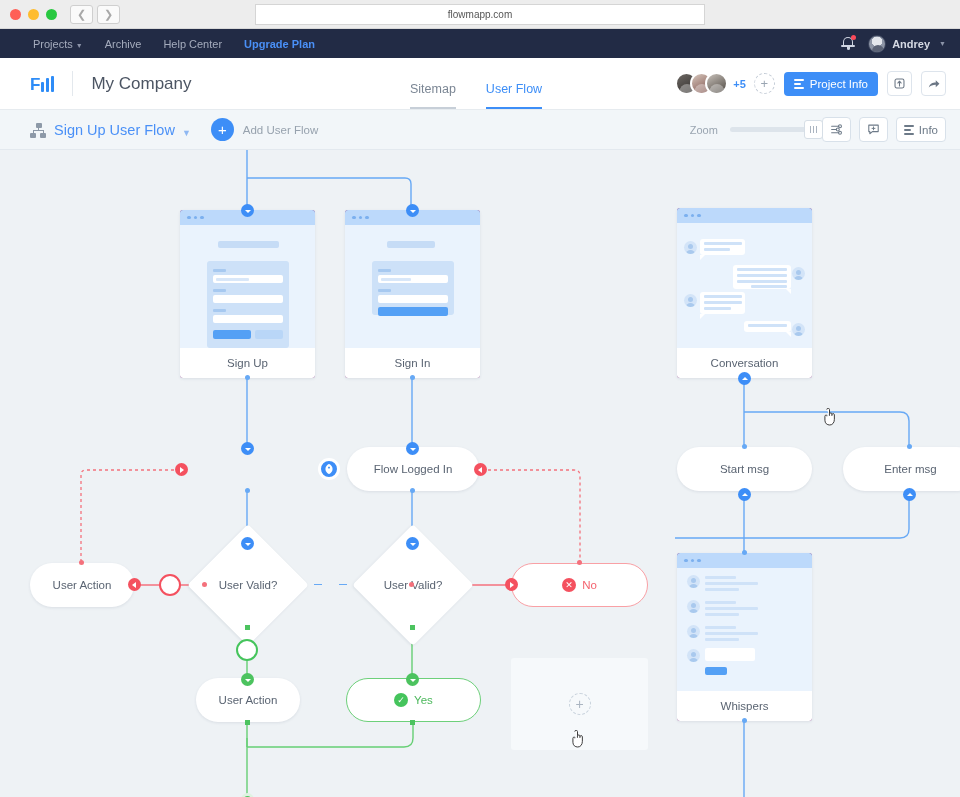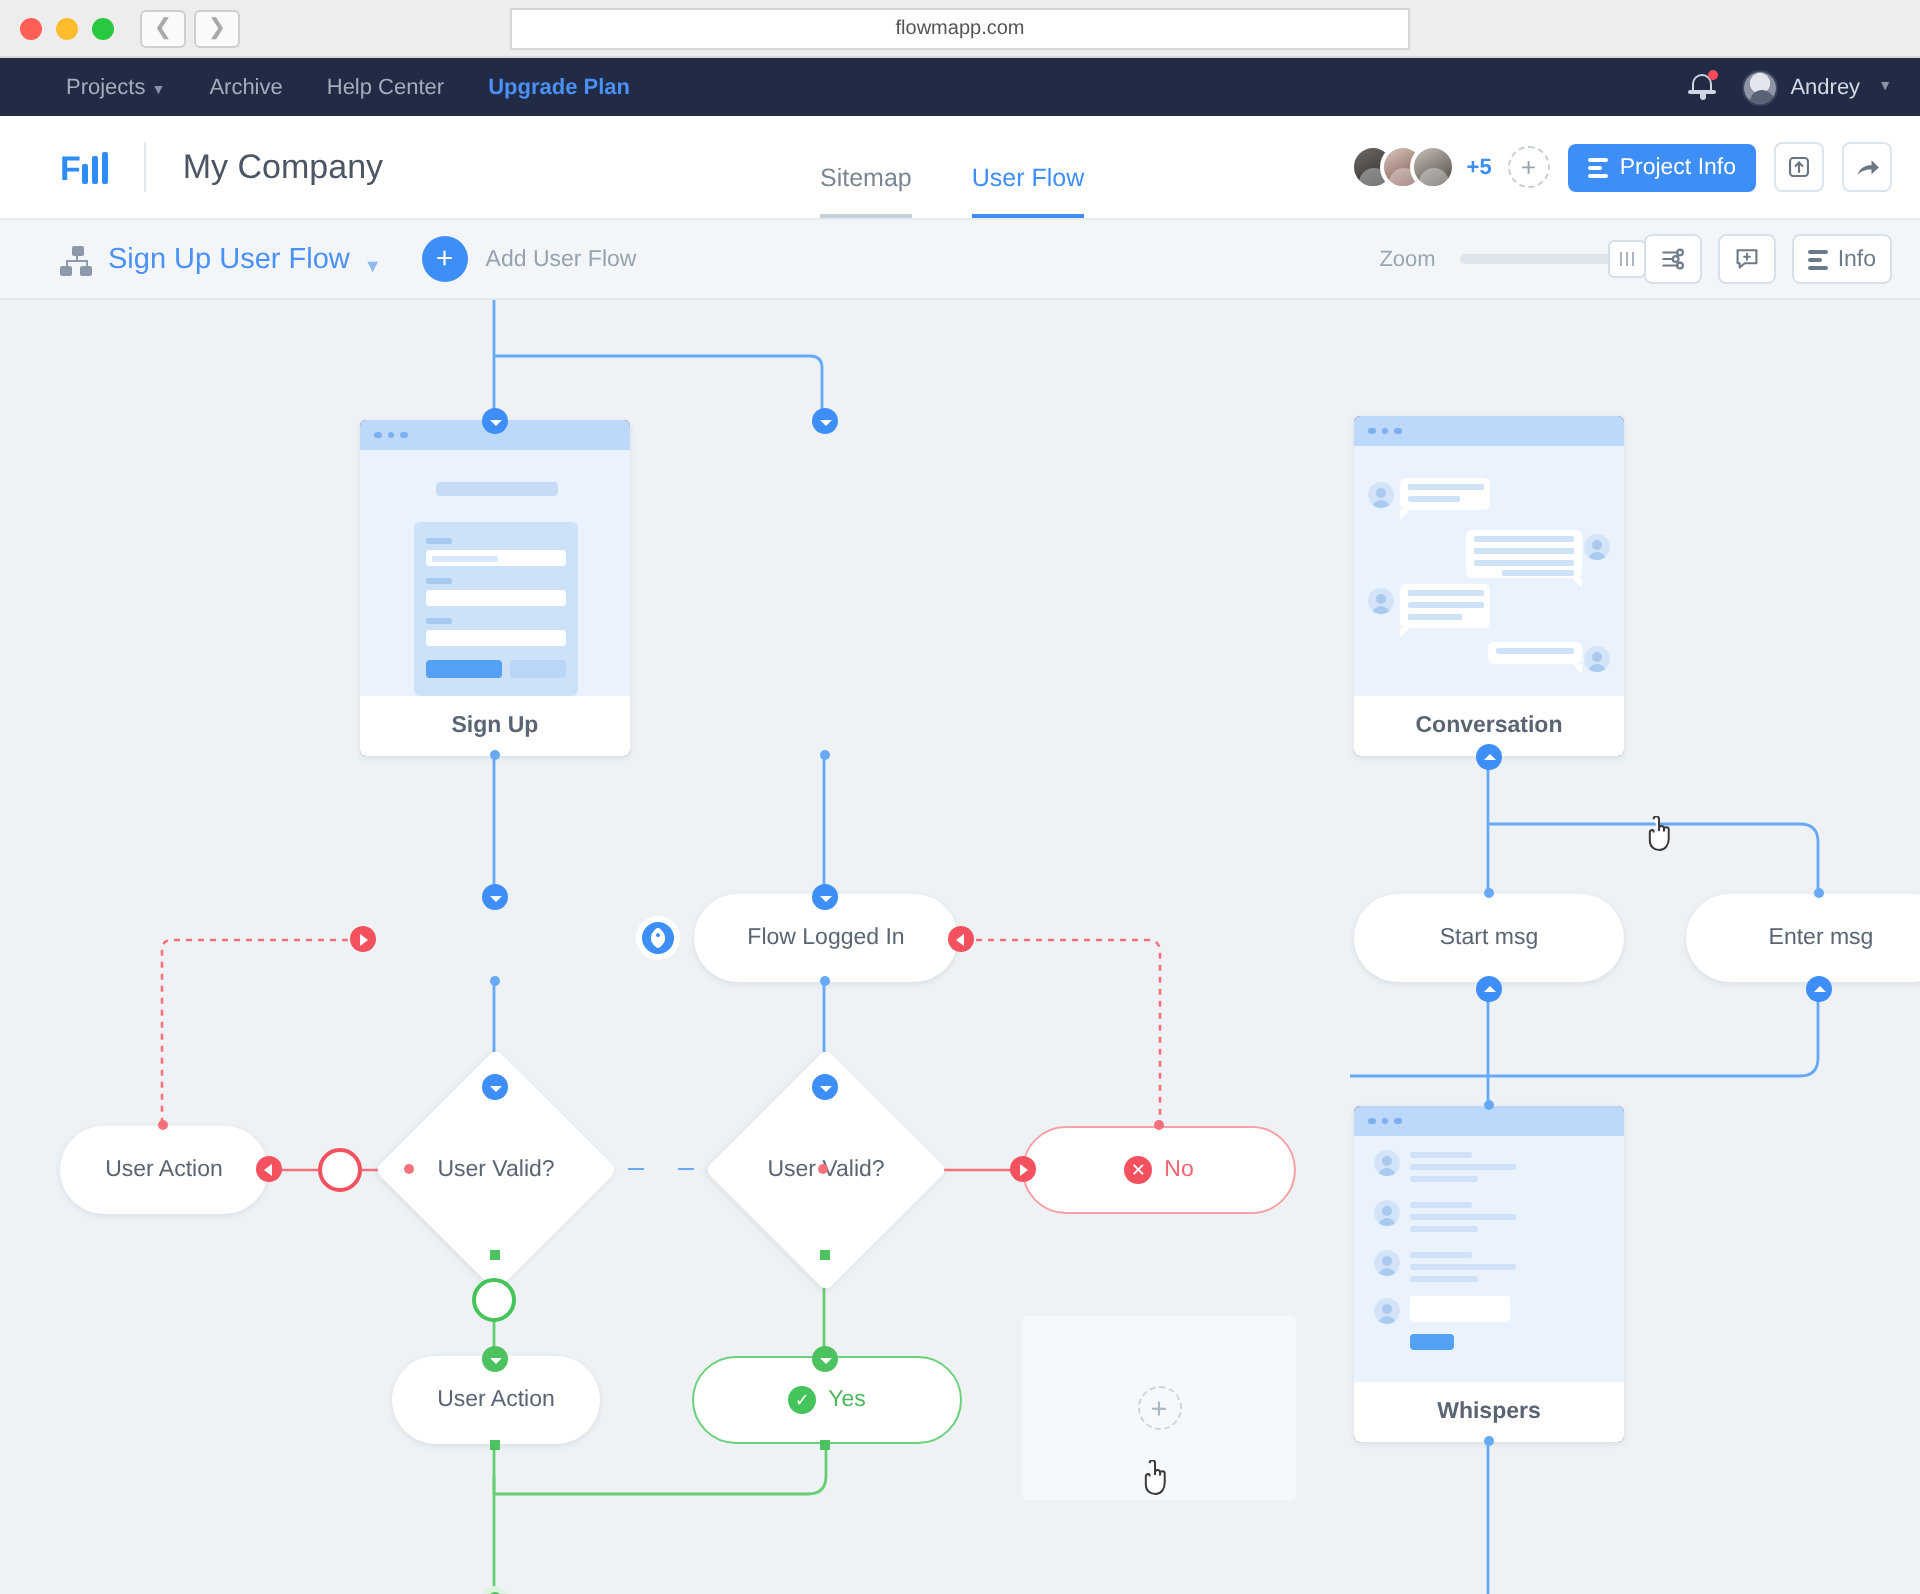--- a/index.html
+++ b/index.html
@@ -72,21 +72,21 @@
   .user-av {
     width: 18px; height: 18px; border-radius: 50%;
     background: radial-gradient(circle at 50% 35%, #e3e6ec 0 38%, #8d95a6 39% 100%);
     border: 1px solid #3b445c;
     position: relative; overflow: hidden;
   }
   .user-av::after {
     content: ""; position: absolute; left: 3px; bottom: 0; width: 12px; height: 7px;
     background: #5a6275; border-radius: 6px 6px 0 0;
   }
-  .user-name { font-size: 11px; color: #d6dae4; }
+  .user-name { font-size: 11px; color: #d6dae4; font-weight: bold; }
 
   
   .appheader {
     position: absolute; top: 58px; left: 0; width: 960px; height: 52px;
     background: #fff; border-bottom: 1px solid #e6ebef;
     display: flex; align-items: center;
   }
   .logo { margin-left: 30px; display: flex; align-items: flex-end; gap: 1.5px; height: 16px; }
   .logo .f {
     color: #2e8cf7; font-size: 17px; font-weight: bold; line-height: 14px;
@@ -192,21 +192,20 @@
   }
   .edges { position: absolute; inset: 0; width: 960px; height: 647px; }
 
   .node { position: absolute; }
 
   
   .card {
     background: #701a75; border-radius: 3px;
     box-shadow: 0 1px 3px rgba(40,60,90,.10);
     overflow: hidden;
-    font-weight: bold;
   }
   .card-bar {
     height: 15px; background: #bcd9fb; display: flex; align-items: center; gap: 3px;
     padding-left: 7px;
   }
   .card-bar i { width: 3.5px; height: 3.5px; border-radius: 50%; background: #7cb0ef; }
   .card-body { background: #eaf3fd; position: relative; }
   .card-label {
     height: 30px; background: #fff; display: flex; align-items: center;
     justify-content: center; font-size: 11.5px; color: #5a6472;
@@ -554,20 +553,40 @@
           <div class="sk sk-btn-ghost" style="left:75px; top:105px; width:28px; height:9px;"></div>
         </div>
         <div class="card-label">Sign Up</div>
       </div>
     </div>
     <div class="port down" style="left:241px; top:54px;">
         <span class="chev"></span>
       </div>
     <div class="port-dot" style="left:245px; top:225px;"></div>
 
+    <div class="node" style="left:345px; top:60px; width:135px;">
+      <div class="card">
+        <div class="card-bar">
+            <i></i>
+            <i></i>
+            <i></i>
+          </div>
+        <div class="card-body" style="height:123px;">
+          <div class="sk sk-title" style="left:42px; top:16px; width:48px; height:7px;"></div>
+          <div class="sk sk-panel" style="left:27px; top:36px; width:82px; height:54px;"></div>
+          <div class="sk sk-label" style="left:33px; top:44px; width:13px;"></div>
+          <div class="sk sk-input" style="left:33px; top:50px; width:70px; height:8px;"></div>
+          <div class="sk sk-input-fill" style="left:36px; top:53px; width:30px;"></div>
+          <div class="sk sk-label" style="left:33px; top:64px; width:13px;"></div>
+          <div class="sk sk-input" style="left:33px; top:70px; width:70px; height:8px;"></div>
+          <div class="sk sk-btn-primary" style="left:33px; top:82px; width:70px; height:9px;"></div>
+        </div>
+        <div class="card-label">Sign In</div>
+      </div>
+    </div>
     <div class="port down" style="left:406px; top:54px;">
         <span class="chev"></span>
       </div>
     <div class="port-dot" style="left:410px; top:225px;"></div>
 
     <div class="node" style="left:677px; top:58px; width:135px;">
       <div class="card">
         <div class="card-bar">
             <i></i>
             <i></i>

